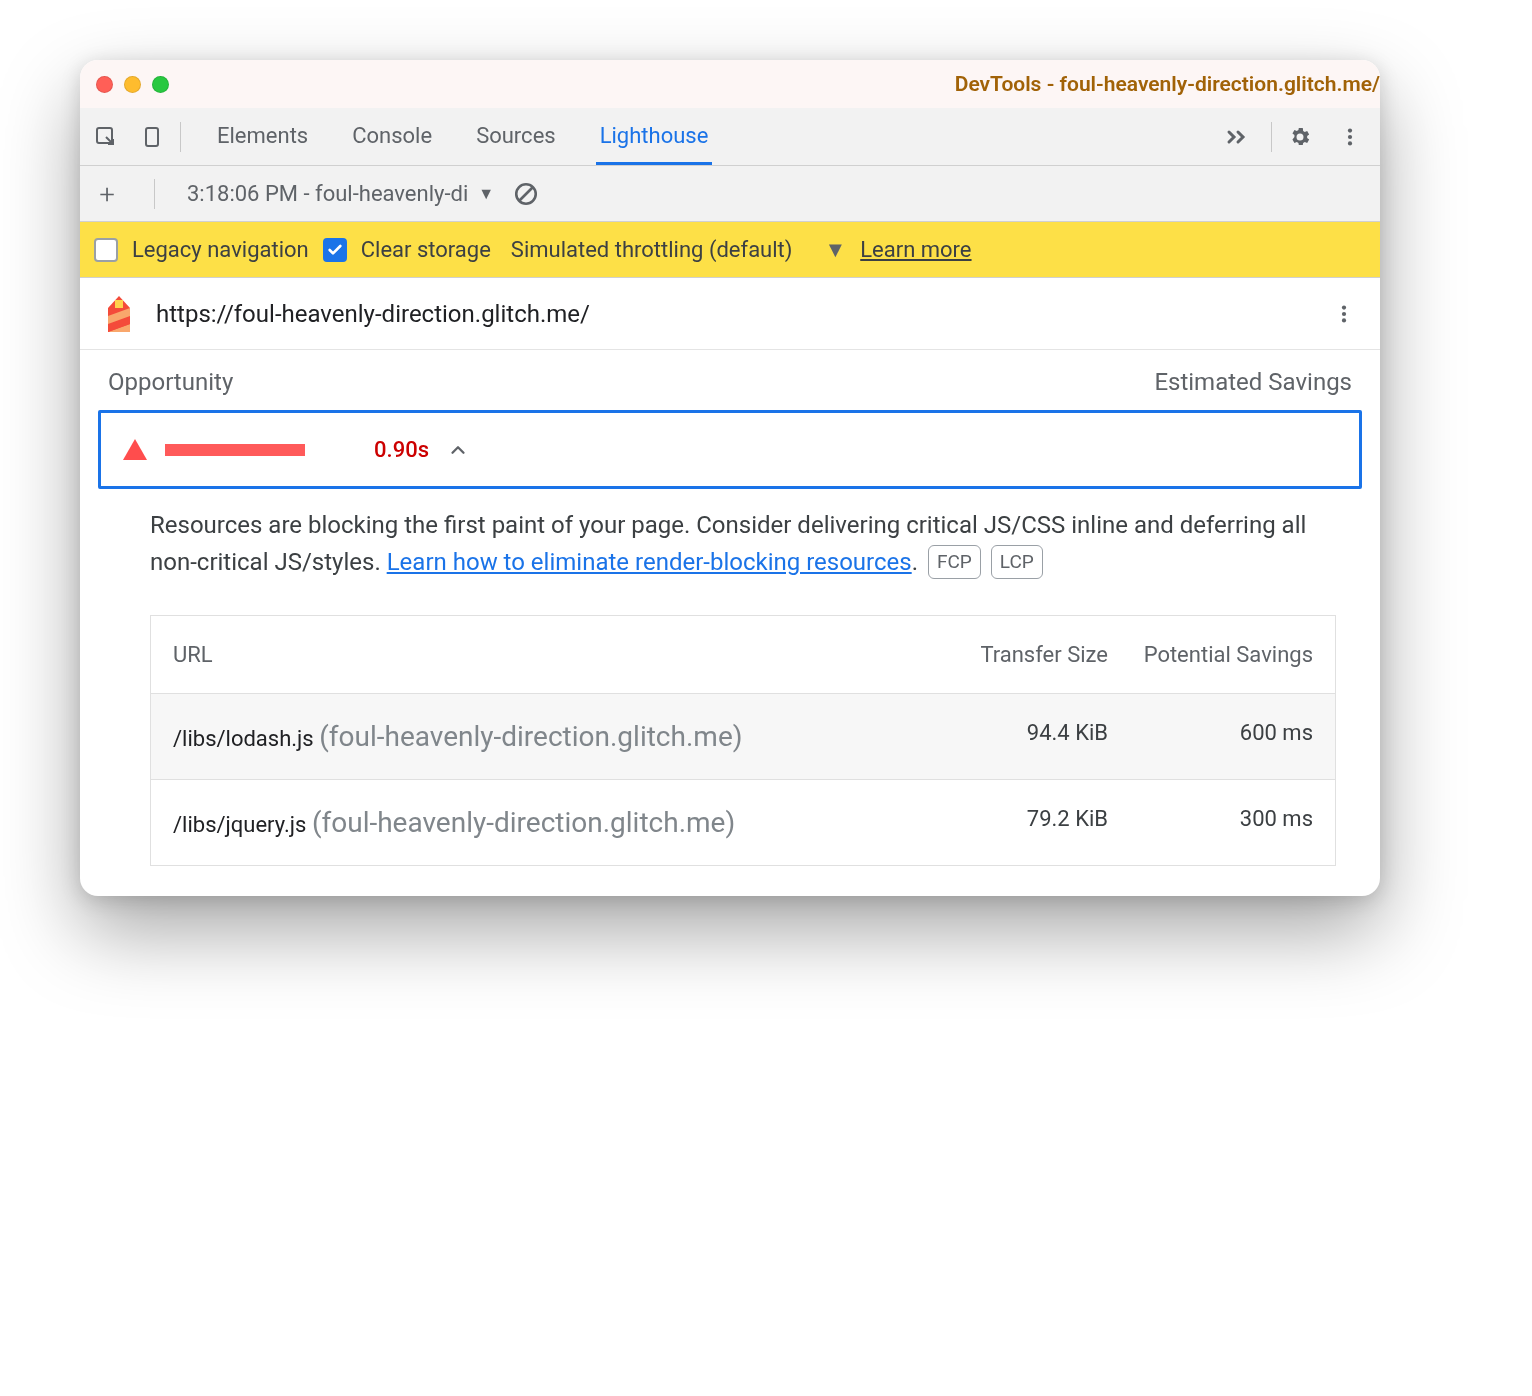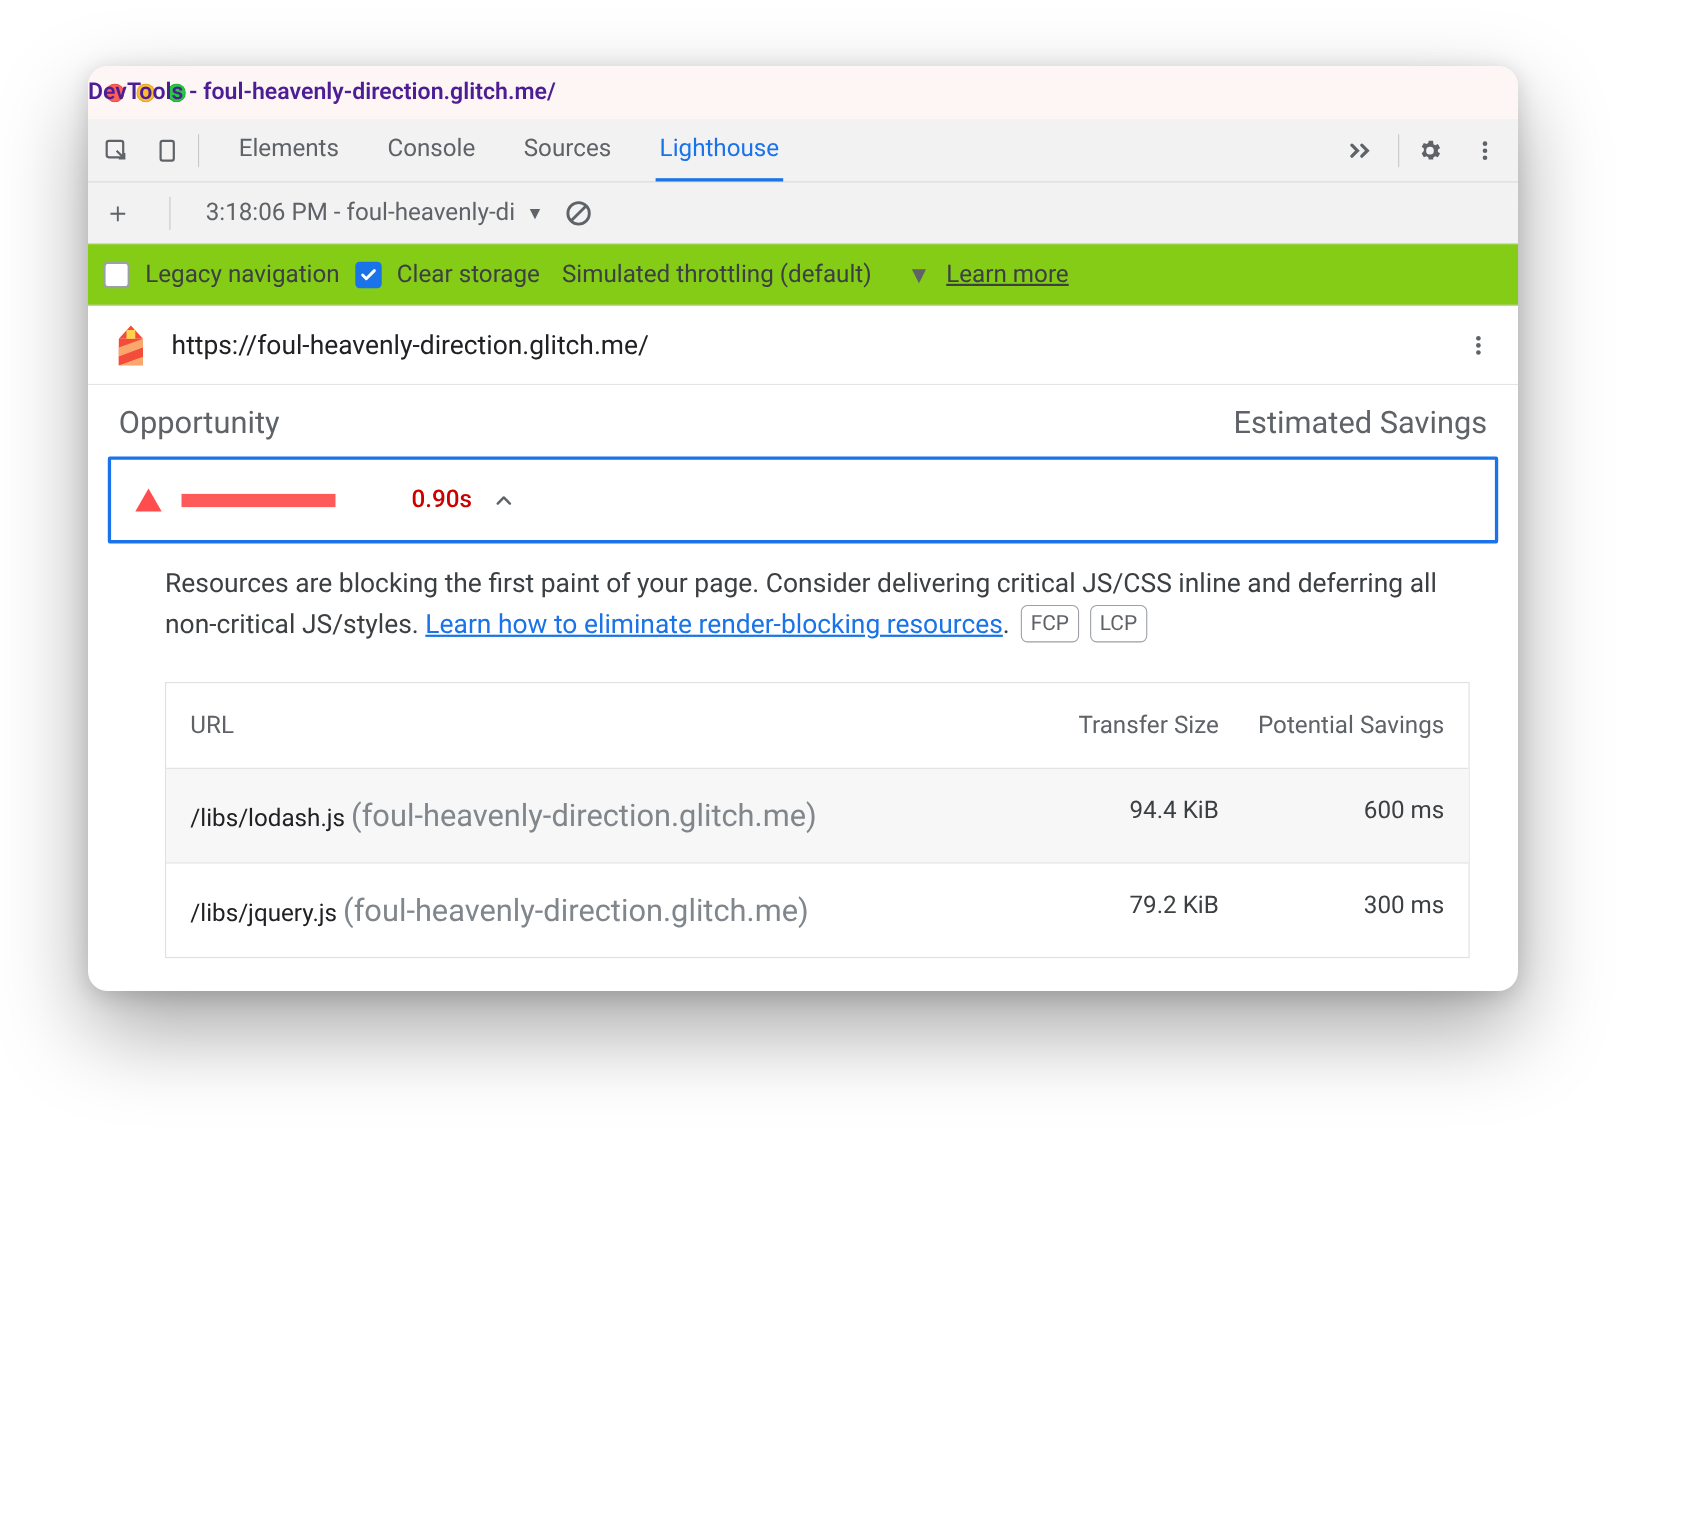--- a/index.html
+++ b/index.html
@@ -24,22 +24,22 @@
     display: flex; align-items: center;
     padding: 0 16px;
     position: relative;
   }
   .traffic { display: flex; gap: 11px; }
   .traffic .dot { width: 17px; height: 17px; border-radius: 50%; }
   .dot.red    { background:#ff5f57; border:1px solid rgba(0,0,0,0.1);}
   .dot.yellow { background:#febc2e; border:1px solid rgba(0,0,0,0.1);}
   .dot.green  { background:#28c840; border:1px solid rgba(0,0,0,0.1);}
   .titlebar .title {
-    position:absolute; left:0; right:0; text-align:left;
-    font-size: 21px; font-weight: 600; color:#4c1d95;
+    position:absolute; left:0; right:0; text-align:right;
+    font-size: 21px; font-weight: 600; color:#a16207;
     pointer-events:none;
   }
 
   
   .tabs-row {
     display:flex; align-items:center;
     border-bottom:1px solid #d0d0d0;
     background:#f2f2f2;
     height:58px;
     padding: 0 12px;
@@ -69,21 +69,21 @@
   .subbar1 .report-select {
     font-size:22px; color:#5f6368;
     display:flex; align-items:center; gap:10px;
     max-width: 420px; overflow:hidden; white-space:nowrap;
   }
   .subbar1 .caret { font-size:16px; color:#5f6368; }
 
   
   .subbar2 {
     display:flex; align-items:center; gap:14px;
-    background:#84cc16;
+    background:#fde047;
     border-bottom:1px solid #d0d0d0;
     height:56px;
     padding:0 14px;
     font-size:22px; color:#3c4043;
   }
   .chk { width:24px; height:24px; border:2px solid #9aa0a6; border-radius:4px; background:#fff; display:inline-flex; align-items:center; justify-content:center;}
   .chk.checked { background:#1a73e8; border-color:#1a73e8; }
   .chk.checked svg { color:#fff; }
   .learn-more { text-decoration: underline; color:#3c4043; }
 
@@ -94,21 +94,21 @@
     border-bottom:1px solid #e4e4e4;
   }
   .urlbar .url { flex:1; font-size:24px; color:#202124; }
   .lighthouse-logo svg { display:block; }
   .urlbar .kebab2 { color:#5f6368; }
 
   
   .table-header {
     display:flex; justify-content:space-between;
     padding: 18px 28px 10px;
-    font-size:28px; color:#5f6368;
+    font-size:24px; color:#5f6368;
   }
 
   
   .audit-row {
     margin: 4px 18px 14px;
     border: 3px solid #1a73e8;
     border-radius:2px;
     display:flex; align-items:center;
     padding: 24px 16px 24px 22px;
     gap: 18px;

